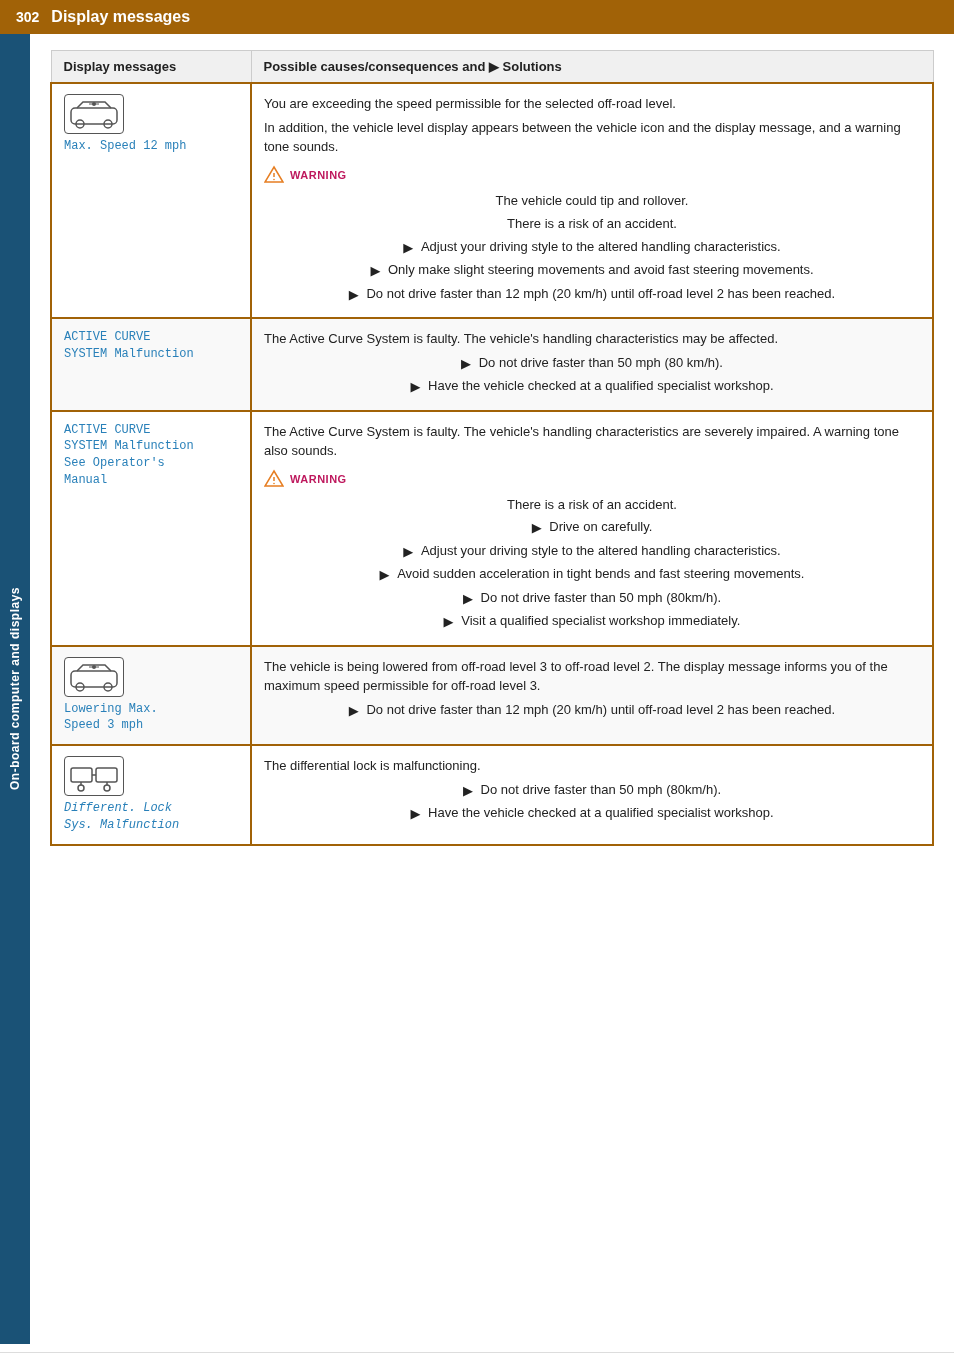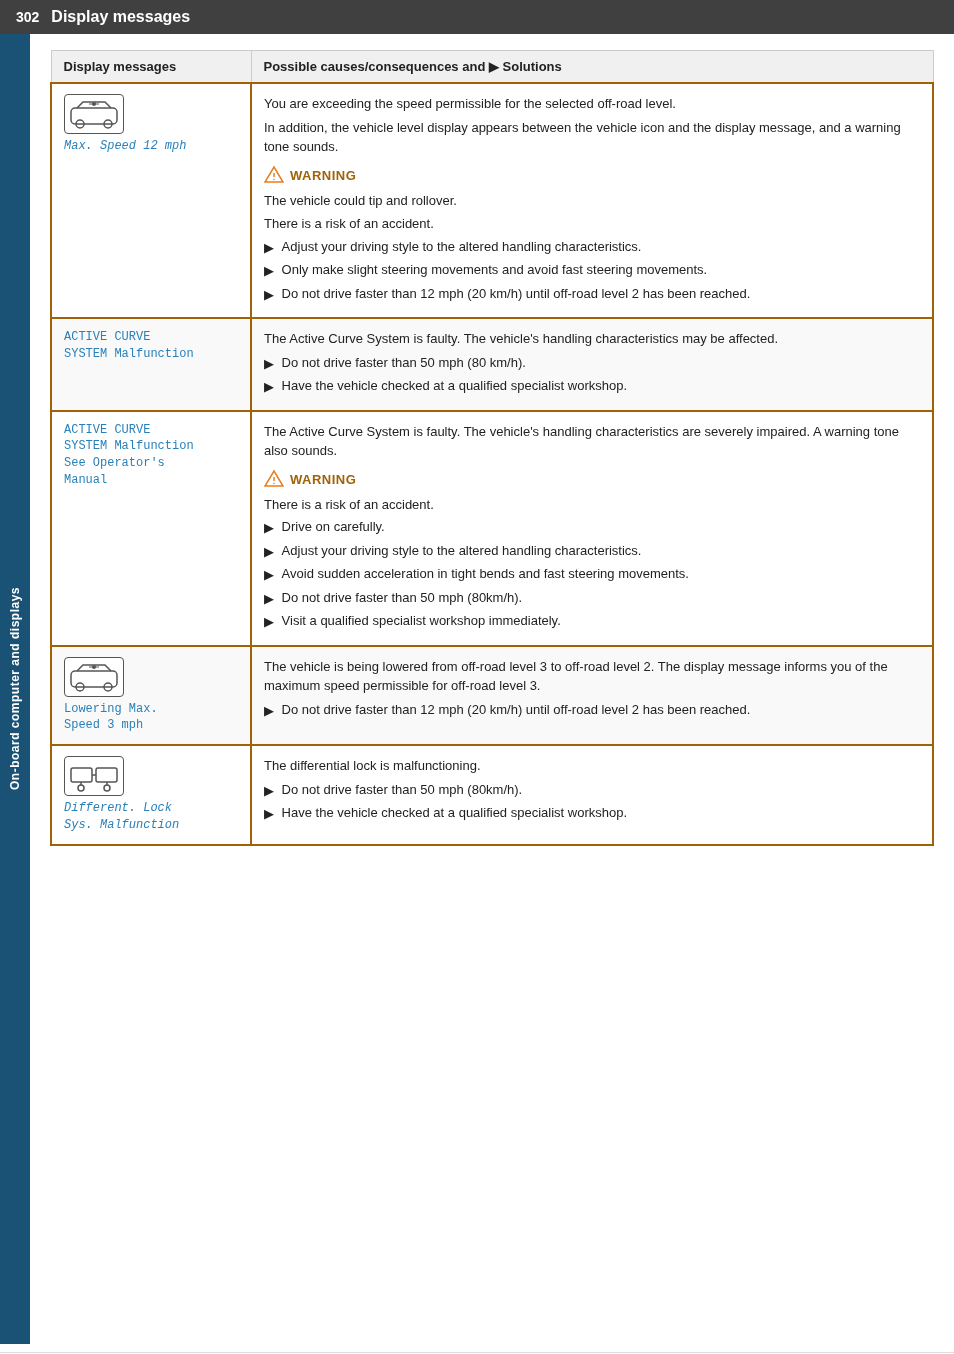--- a/index.html
+++ b/index.html
@@ -7,21 +7,21 @@
       font-family: Arial, Helvetica, sans-serif;
       font-size: 13px;
       background: #fff;
       color: #222;
       width: 954px;
       min-height: 1354px;
     }
 
     
     .page-header {
-      background: #404040;
+      background: #a16207;
       color: #fff;
       padding: 8px 16px;
       display: flex;
       align-items: center;
       gap: 12px;
     }
     .page-number {
       font-size: 14px;
       font-weight: bold;
     }
@@ -102,32 +102,33 @@
 
     
     .warning-block {
       display: flex;
       align-items: center;
       gap: 6px;
       margin: 8px 0 4px 0;
     }
     .warning-label {
       font-weight: bold;
-      color: #a16207;
-      font-size: 13px;
+      color: #be185d;
+      font-size: 11px;
       letter-spacing: 0.5px;
     }
 
     
     .bullet-item {
       display: flex;
       align-items: flex-start;
       gap: 4px;
       margin: 3px 0;
       line-height: 1.5;
+      justify-content: center;
     }
     .bullet-arrow {
       flex-shrink: 0;
       margin-top: 1px;
       color: #222;
     }
 
     
     .page-footer {
       text-align: center;
@@ -182,21 +183,21 @@
               <div class="icon-box">
                 <svg width="50" height="32" viewBox="0 0 50 32" fill="none" xmlns="http://www.w3.org/2000/svg">
       <rect x="2" y="10" width="46" height="16" rx="4" stroke="#555" stroke-width="1.5" fill="none"></rect>
       <circle cx="11" cy="26" r="4" stroke="#555" stroke-width="1.5" fill="none"></circle>
       <circle cx="39" cy="26" r="4" stroke="#555" stroke-width="1.5" fill="none"></circle>
       <path d="M8 10 L14 4 H36 L42 10" stroke="#555" stroke-width="1.5" fill="none"></path>
       <circle cx="25" cy="6" r="2" fill="#555"></circle>
       <line x1="20" y1="6" x2="30" y2="6" stroke="#555" stroke-width="1"></line>
     </svg>
               </div>
-              <div class="display-msg-text" style="white-space: pre-line; font-style: italic;">Max. Speed 12 mph</div>
+              <div class="display-msg-text" style="white-space: pre-line;">Max. Speed 12 mph</div>
             </td>
             <td>
               <p>You are exceeding the speed permissible for the selected off-road level.</p>
               <p>In addition, the vehicle level display appears between the vehicle icon and the display message, and a warning tone sounds.</p>
               <div class="warning-block">
                 <span><svg width="20" height="18" viewBox="0 0 20 18" fill="none" xmlns="http://www.w3.org/2000/svg">
     <path d="M10 2L19 17H1L10 2Z" stroke="#e67e22" stroke-width="1.5" fill="none"></path>
     <line x1="10" y1="8" x2="10" y2="12" stroke="#e67e22" stroke-width="1.5"></line>
     <circle cx="10" cy="14.5" r="0.8" fill="#e67e22"></circle>
   </svg></span>

